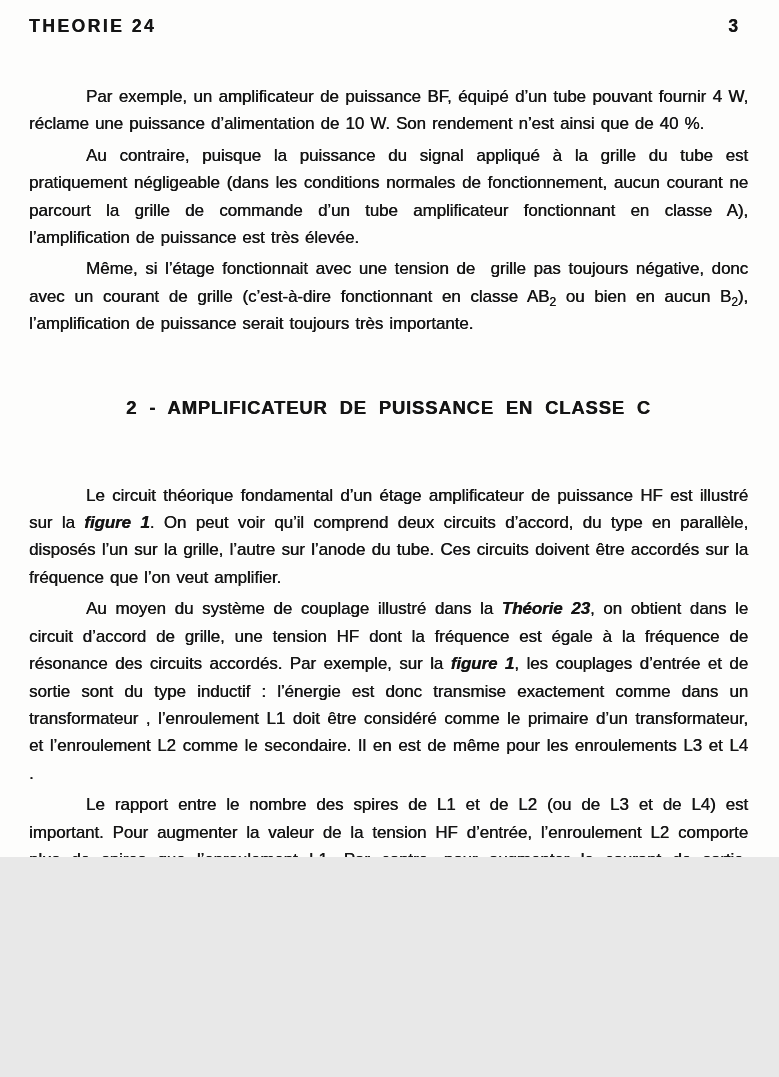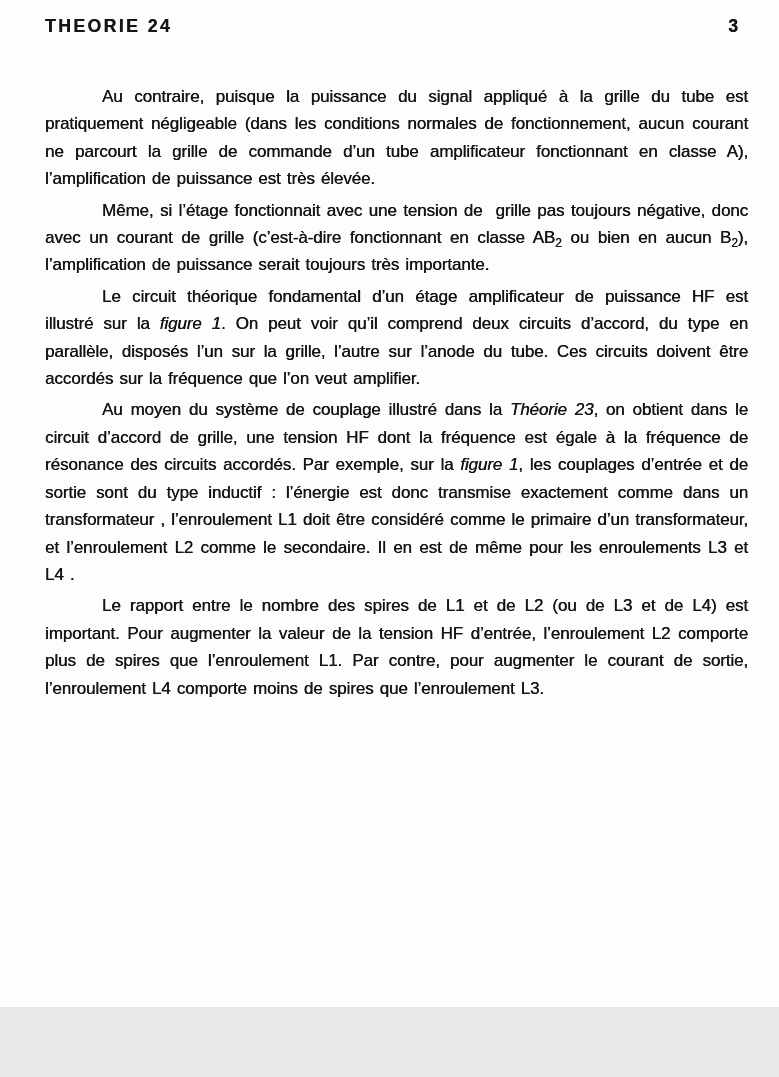--- a/index.html
+++ b/index.html
@@ -3,25 +3,25 @@
 <meta charset="utf-8">
 <style>
   html, body {
     margin: 0;
     padding: 0;
     background: #e8e8e8;
   }
   .page {
     position: relative;
     width: 779px;
-    height: 1007px;
+    height: 857px;
     margin: 0 auto;
     background: #fdfdfc;
     box-sizing: border-box;
-    padding: 16px 31px 0 45px;
+    padding: 16px 31px 0 29px;
     overflow: hidden;
     color: #151515;
     font-family: "Liberation Sans", "DejaVu Sans", sans-serif;
   }
   .header-row {
     display: flex;
     justify-content: space-between;
     align-items: flex-start;
   }
   .doc-title {
@@ -44,20 +44,21 @@
     font-size: 17px;
     line-height: 27.4px;
     text-align: justify;
     text-indent: 57px;
     letter-spacing: -0.1px;
     word-spacing: 1.5px;
     text-shadow: 0.35px 0 0 currentColor;
   }
   .para em {
     font-style: italic;
+    font-weight: bold;
   }
   .para sub {
     font-size: 12px;
     line-height: 0;
     vertical-align: -4px;
   }
   .section-heading {
     margin: 59px 0 63px 0;
     text-align: center;
     text-indent: 0;
@@ -73,25 +74,27 @@
 
 <div class="page">
 
   <div class="header-row">
     <span class="doc-title">THEORIE 24</span>
     <span class="page-number">3</span>
   </div>
 
   <div class="doc-body">
 
+    <p class="para"><span>Par exemple, un amplificateur de puissance BF, équipé d’un tube pouvant fournir 4 W, réclame une puissance d’alimentation de 10 W. Son rendement n’est ainsi que de 40 %.</span></p>
 
     <p class="para"><span>Au contraire, puisque la puissance du signal appliqué à la grille du tube est pratiquement négligeable (dans les conditions normales de fonctionnement, aucun courant ne parcourt la grille de commande d’un tube amplificateur fonctionnant en classe A), l’amplification de puissance est très élevée.</span></p>
 
     <p class="para"><span>Même, si l’étage fonctionnait avec une tension de &nbsp;grille pas toujours négative, donc avec un courant de grille (c’est-à-dire fonctionnant en classe AB</span><sub>2</sub><span> ou bien en aucun B</span><sub>2</sub><span>), l’amplification de puissance serait toujours très importante.</span></p>
 
+    <h2 class="section-heading">2 - AMPLIFICATEUR DE PUISSANCE EN CLASSE C</h2>
 
     <p class="para"><span>Le circuit théorique fondamental d’un étage amplificateur de puissance HF est illustré sur la </span><em>figure 1</em><span>. On peut voir qu’il comprend deux circuits d’accord, du type en parallèle, disposés l’un sur la grille, l’autre sur l’anode du tube. Ces circuits doivent être accordés sur la fréquence que l’on veut amplifier.</span></p>
 
     <p class="para"><span>Au moyen du système de couplage illustré dans la </span><em>Théorie 23</em><span>, on obtient dans le circuit d’accord de grille, une tension HF dont la fréquence est égale à la fréquence de résonance des circuits accordés. Par exemple, sur la </span><em>figure 1</em><span>, les couplages d’entrée et de sortie sont du type inductif : l’énergie est donc transmise exactement comme dans un transformateur , l’enroulement L1 doit être considéré comme le primaire d’un transformateur, et l’enroulement L2 comme le secondaire. Il en est de même pour les enroulements L3 et L4 .</span></p>
 
     <p class="para"><span>Le rapport entre le nombre des spires de L1 et de L2 (ou de L3 et de L4) est important. Pour augmenter la valeur de la tension HF d’entrée, l’enroulement L2 comporte plus de spires que l’enroulement L1. Par contre, pour augmenter le courant de sortie, l’enroulement L4 comporte moins de spires que l’enroulement L3.</span></p>
 
   </div>
 
 </div>

